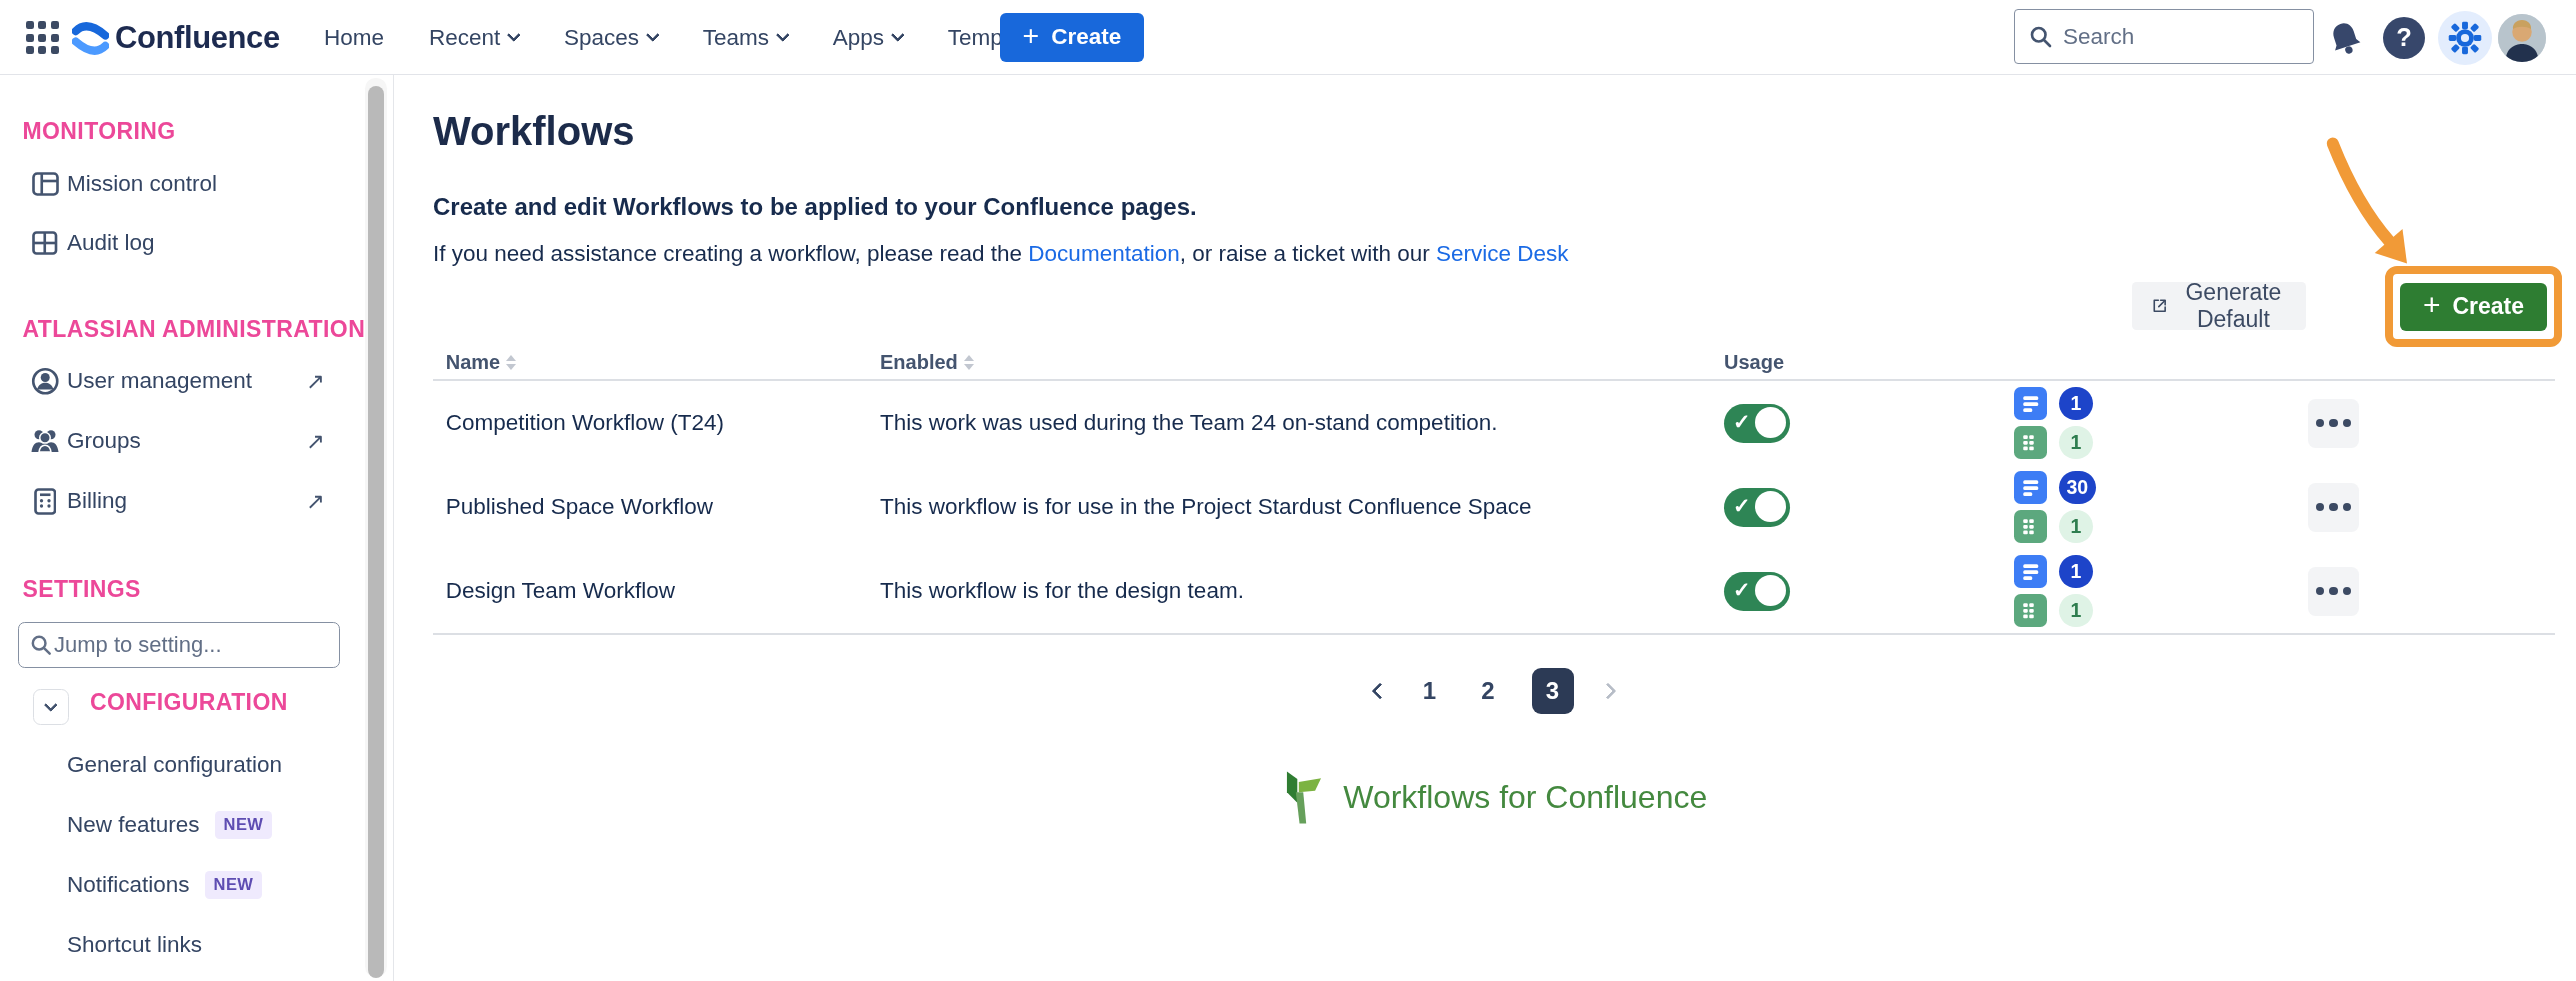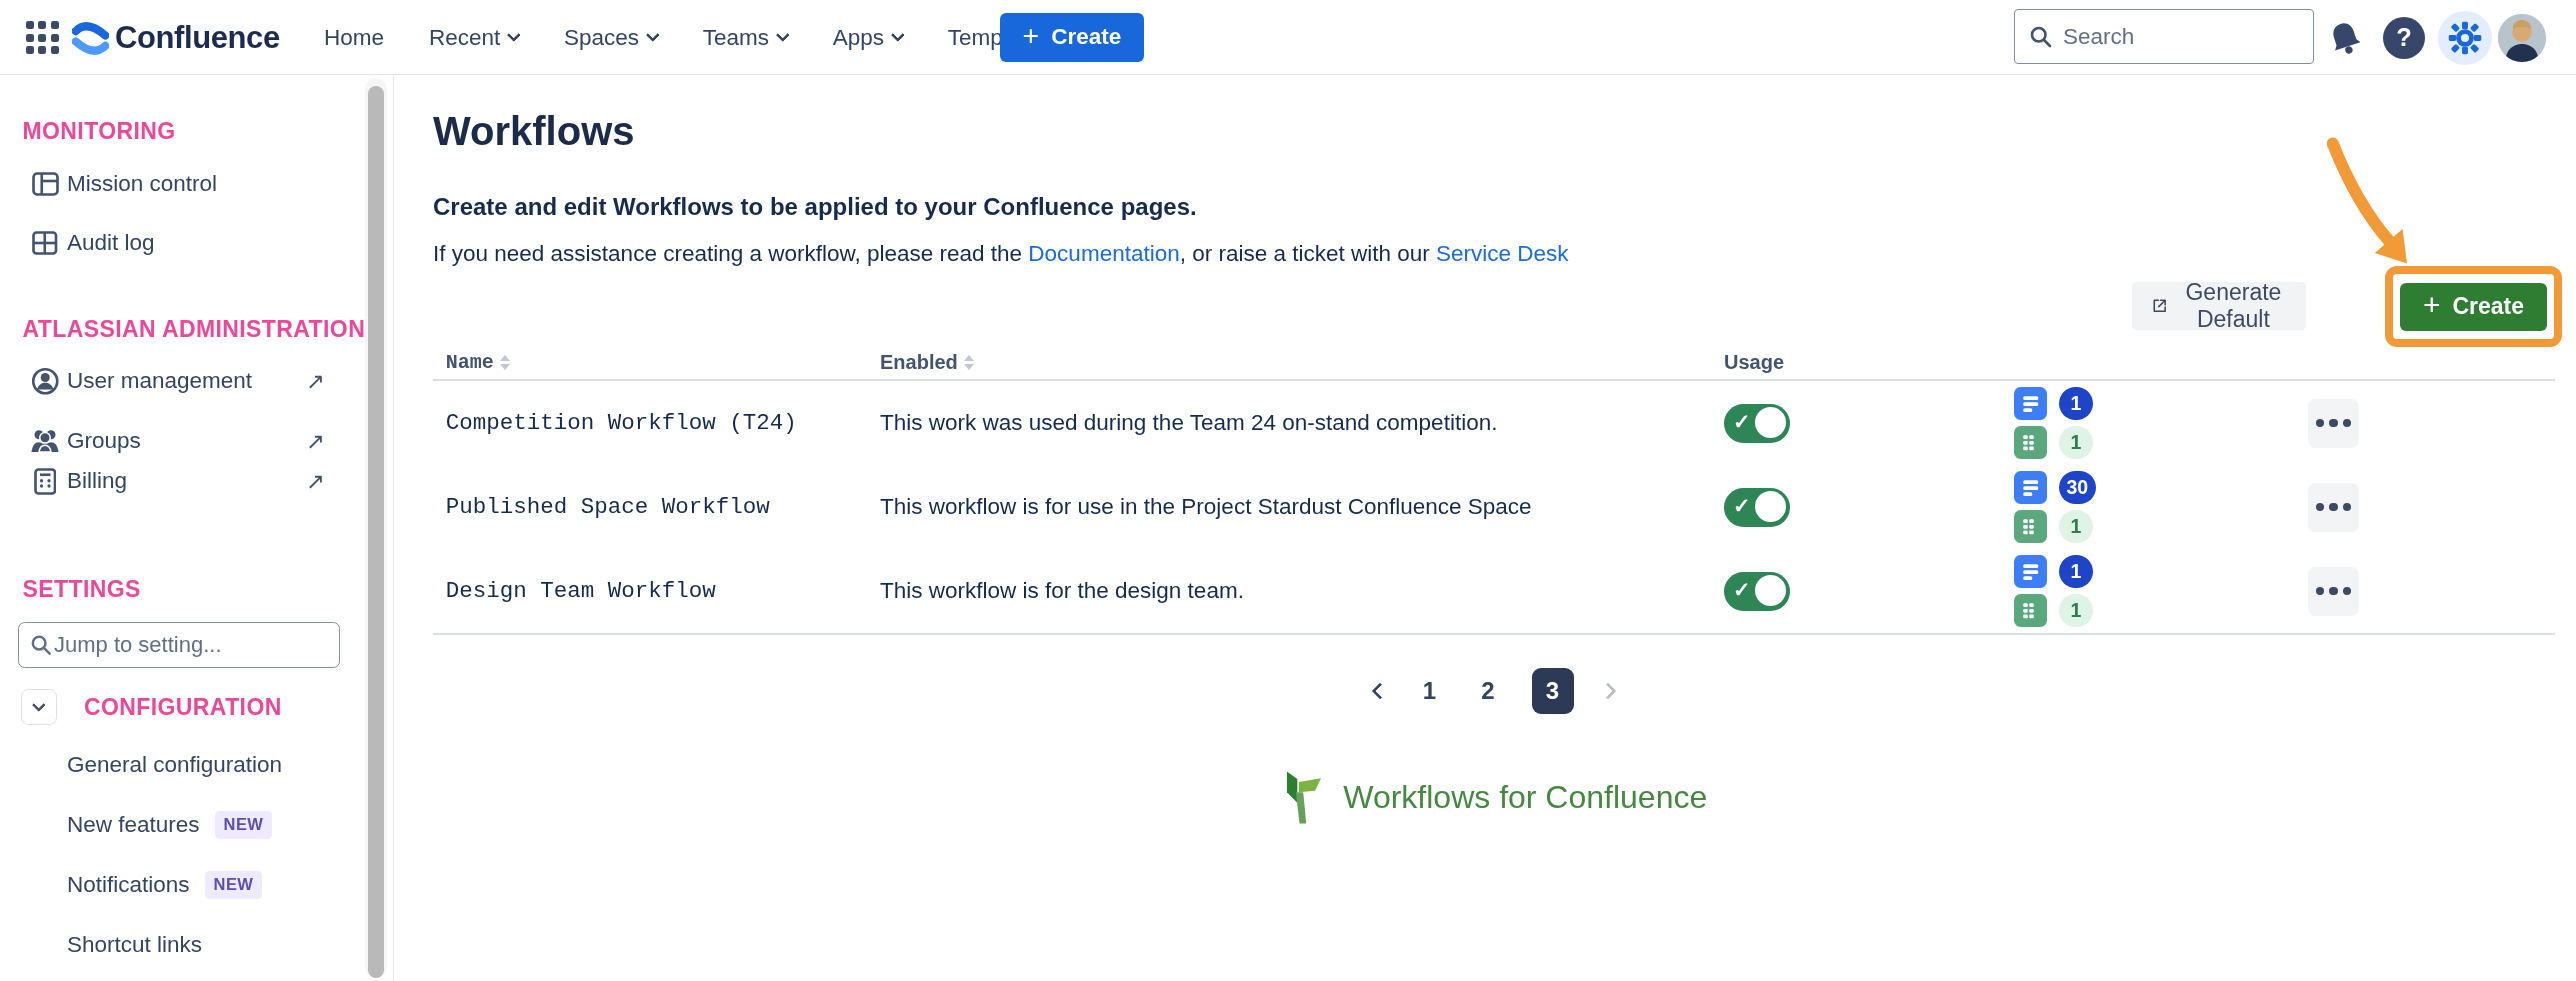--- a/index.html
+++ b/index.html
@@ -31,21 +31,21 @@
   .scroll-track { position:absolute; right:6px; top:3px; width:22.5px; height:899px; background:#F6F6F6; border-radius:10.5px; }
   .scroll-thumb { position:absolute; right:9px; top:10.5px; width:15.7px; height:892px; background:#B9B9B9; border-radius:8.2px; }
   .side-head { position:absolute; left:22.5px; font-size:23px; font-weight:700; letter-spacing:0.4px; color:#ec4899; }
   .side-item { position:absolute; left:0; width:360px; height:48px; display:flex; align-items:center; cursor:pointer; color:#344563; font-size:22.5px; }
   .side-item .ic { position:absolute; left:30px; width:30px; display:flex; justify-content:center; }
   .side-item .lbl { position:absolute; left:67px; }
   .side-item .ext { position:absolute; left:306px; font-size:22.5px; color:#44546F; }
   .jump { position:absolute; left:18px; top:547px; width:322px; height:46px; border:1.5px solid #8590A2; border-radius:6.7px; display:flex; align-items:center; padding:0 10.5px; gap:2px; }
   .jump input { border:none; outline:none; font-size:22px; color:#344563; width:247px; font-family:inherit; }
   .jump input::placeholder { color:#626F86; }
-  .config-row { position:absolute; left:21px; top:614px; display:flex; align-items:center; gap:27px; }
+  .config-row { position:absolute; left:33px; top:614px; display:flex; gap:21px; }
   .chev-btn { width:36px; height:36px; border:1.5px solid #DCDFE4; border-radius:7.5px; background:#fff; display:flex; align-items:center; justify-content:center; cursor:pointer; }
   .chev-down { width:9.7px; height:9.7px; border-right:3px solid #44546F; border-bottom:3px solid #44546F; transform:rotate(45deg); margin-top:-4.5px; border-radius:1.5px; }
   .config-item { position:absolute; left:67px; height:45px; display:flex; align-items:center; gap:15px; font-size:22.5px; color:#344563; cursor:pointer; }
   .new-badge { background:#EFEAFD; color:#5E4DB2; font-size:16.5px; font-weight:700; padding:4.5px 9px; border-radius:4.5px; letter-spacing:0.4px; }
 
   
   .h1 { position:absolute; left:433px; top:109px; font-size:40px; font-weight:600; color:#1C2B4A; }
   .subtitle { position:absolute; left:433px; top:193px; font-size:24px; font-weight:700; color:#172B4D; }
   .helpline { position:absolute; left:433px; top:241px; font-size:22.5px; color:#172B4D; }
   .helpline a { color:#1A6AE5; text-decoration:none; cursor:pointer; }
@@ -60,21 +60,21 @@
   .tbl { position:absolute; left:433px; top:346px; width:2122px; }
   .trow { display:grid; grid-template-columns:447px 844px 290px 294px 248px; align-items:center; }
   .thead { height:33px; font-size:20px; font-weight:600; color:#44546F; }
   .thead .cell { display:flex; align-items:center; gap:6px; }
   .sorter { display:inline-flex; flex-direction:column; gap:2.2px; }
   .sorter i { width:0; height:0; border-left:5.2px solid transparent; border-right:5.2px solid transparent; display:block; }
   .sorter .up { border-bottom:6.7px solid #C2C7D0; }
   .sorter .dn { border-top:6.7px solid #C2C7D0; }
   .tdivider { height:0; border-top:2.2px solid #DCDFE4; }
   .drow { height:84px; font-size:22.5px; color:#172B4D; }
-  .name-cell { padding-left:12.7px;font-family:Liberation Mono, monospace; }
+  .name-cell { padding-left:12.7px; }
   .toggle { width:66px; height:39px; background:#2E8555; border-radius:19.5px; position:relative; cursor:pointer; }
   .toggle .knob { position:absolute; right:3.7px; top:3.7px; width:31px; height:31px; background:#fff; border-radius:50%; }
   .toggle .tick { position:absolute; left:9px; top:6px; color:#fff; font-size:21px; font-weight:700; }
   .usage { display:flex; flex-direction:column; gap:6px; }
   .uline { display:flex; align-items:center; gap:12px; }
   .ubadge { min-width:34px; height:33px; border-radius:16.5px; display:flex; align-items:center; justify-content:center; font-size:19.5px; font-weight:700; padding:0 7.5px; }
   .ubadge.blue { background:#1D44C9; color:#fff; }
   .ubadge.green { background:#DFF3E6; color:#2E7D4F; }
   .uicon { width:33px; height:33px; border-radius:6.7px; display:flex; align-items:center; justify-content:center; }
   .uicon.doc { background:#3D7DF5; }
@@ -249,21 +249,21 @@
           <circle cx="28" cy="9" r="6" fill="#44546F"></circle>
           <circle cx="20" cy="13" r="7" fill="#44546F" stroke="#fff" stroke-width="2"></circle>
           <path d="M2 32 C3 23 7 19 12 19 C14 19 16 20 17 21 L23 21 C24 20 26 19 28 19 C33 19 37 23 38 32 Z" fill="#44546F"></path>
           <path d="M12 32 C13 26 16 23 20 23 C24 23 27 26 28 32 Z" fill="#44546F" stroke="#fff" stroke-width="2"></path>
         </svg>
       </span>
       <span class="lbl">Groups</span>
       <span class="ext">↗</span>
     </div>
 
-    <div class="side-item" style="top:382px;padding-left:36px;">
+    <div class="side-item" style="top:402px;padding-left:36px;">
       <span class="ic">
         <svg width="22.5" height="27" viewBox="0 0 30 36">
           <rect x="2" y="2" width="26" height="32" rx="4" fill="none" stroke="#44546F" stroke-width="3.5"></rect>
           <line x1="8" y1="9" x2="22" y2="9" stroke="#44546F" stroke-width="3.5"></line>
           <circle cx="10" cy="17" r="2.2" fill="#44546F"></circle>
             <circle cx="20" cy="17" r="2.2" fill="#44546F"></circle>
           <circle cx="10" cy="24" r="2.2" fill="#44546F"></circle>
             <circle cx="20" cy="24" r="2.2" fill="#44546F"></circle>
         </svg>
       </span>

